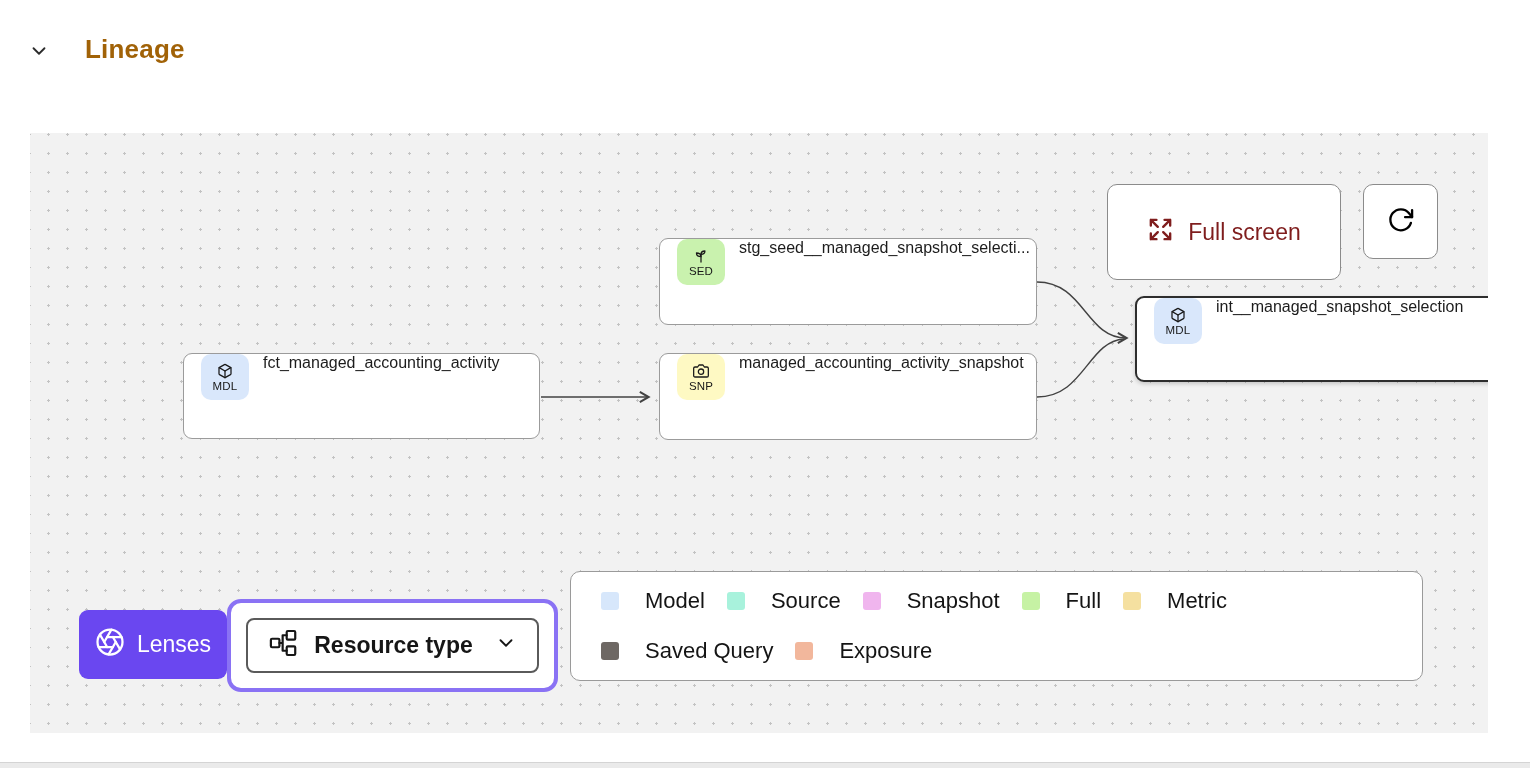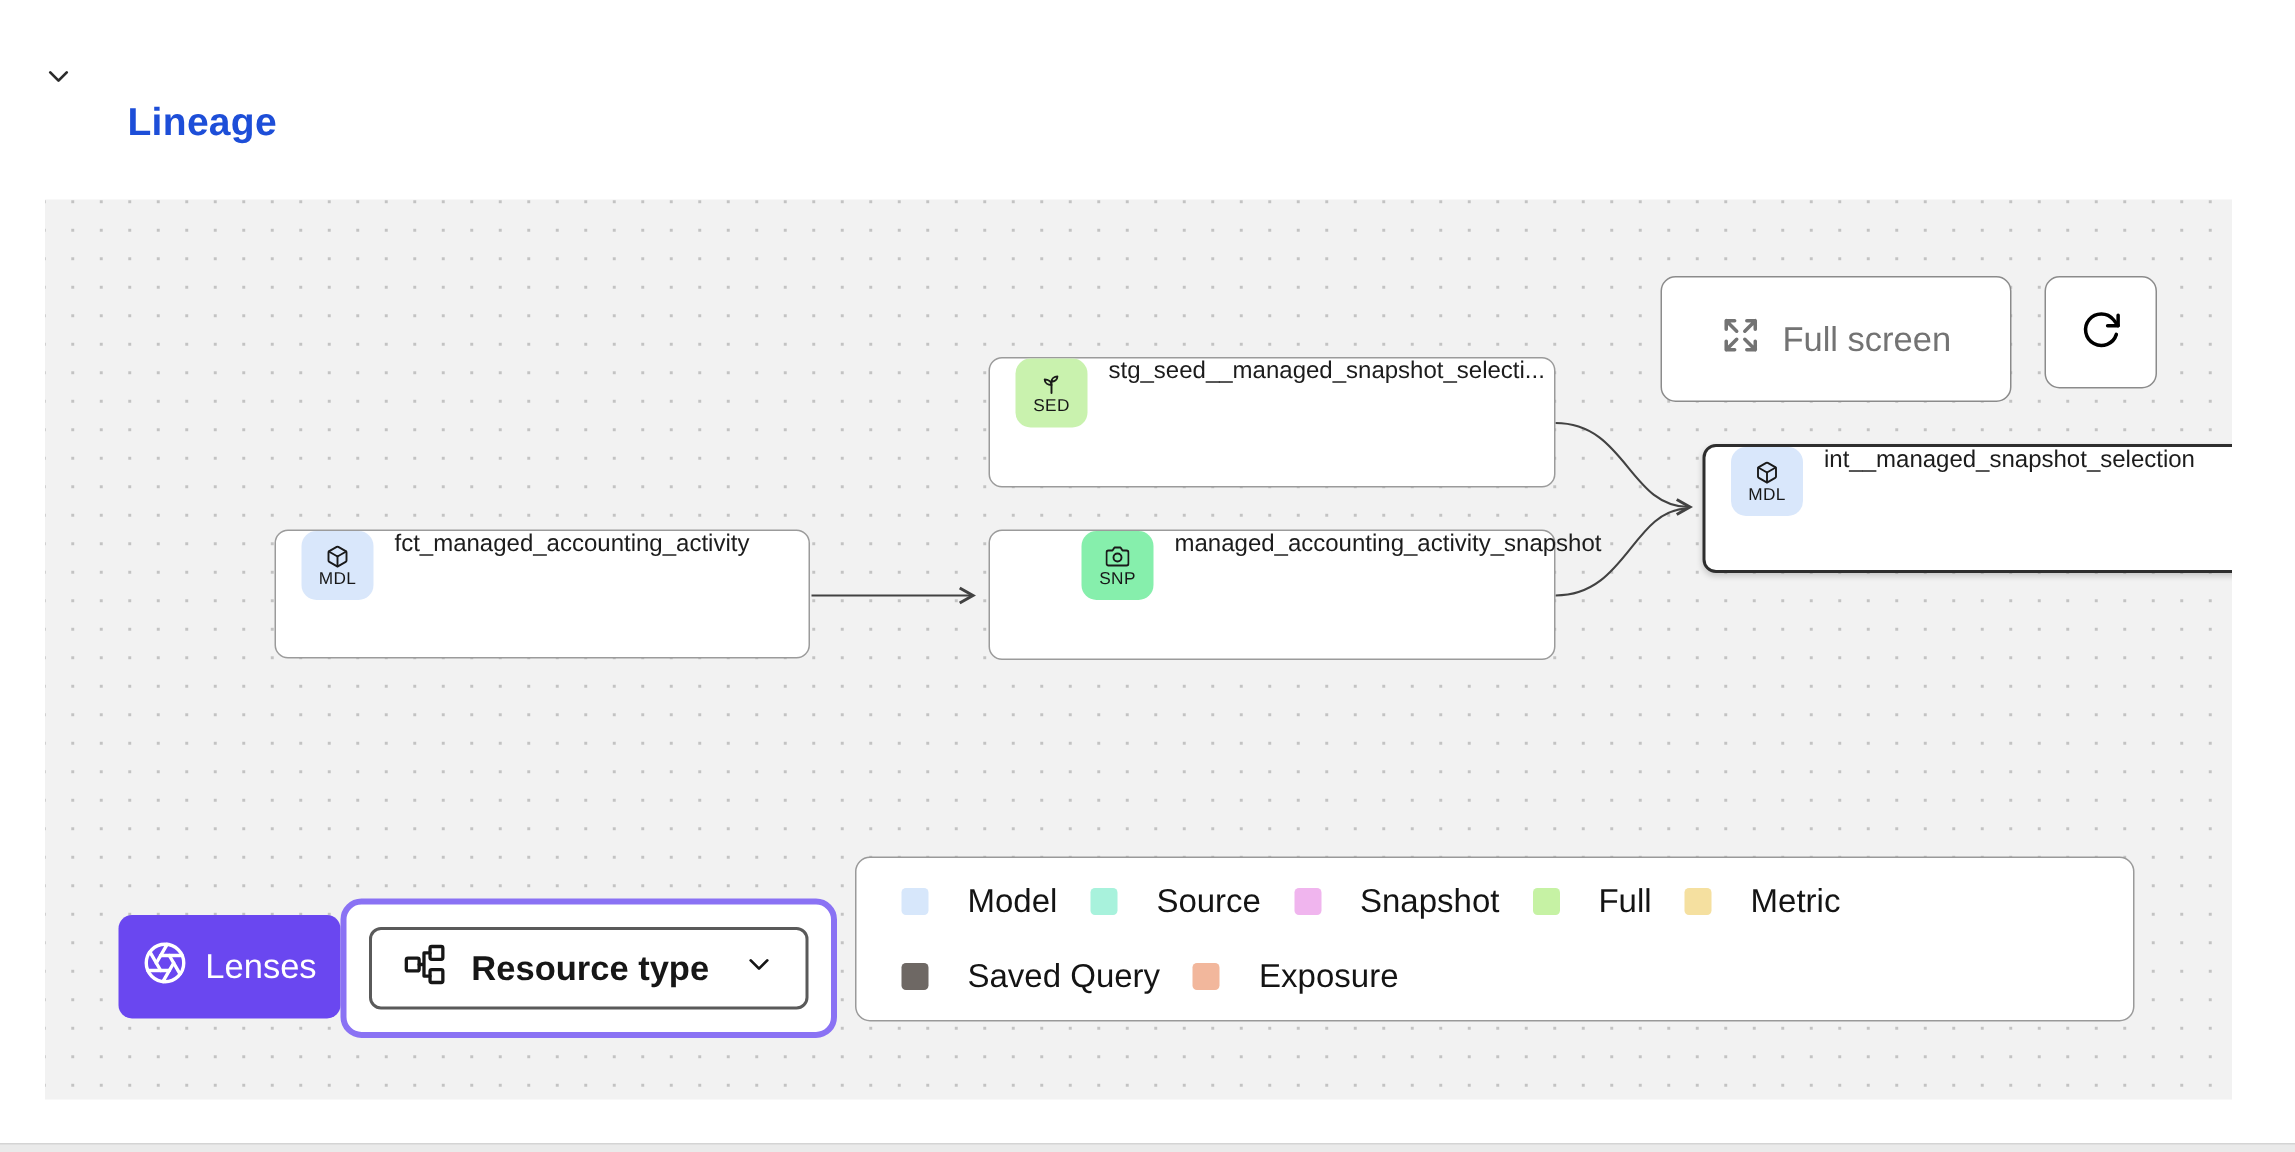--- a/index.html
+++ b/index.html
@@ -4,35 +4,35 @@
 <style>
   * { margin:0; padding:0; box-sizing:border-box; }
   html,body { width:1530px; height:768px; background:#ffffff; overflow:hidden;
               font-family:"Liberation Sans", sans-serif; color:#1a1a1a; }
 
   
   .page-header { position:absolute; left:0; top:0; width:100%; height:100px; }
   .collapse-chevron { position:absolute; left:28px; top:40px; width:22px; height:22px;
                       cursor:pointer; color:#2b2b2b; }
   .page-title { position:absolute; left:85px; top:34px; font-size:26px; font-weight:700;
-                letter-spacing:.2px; color:#1d4ed8;margin-top:32px; }
+                letter-spacing:.2px; color:#a16207; }
 
   
   .lineage-canvas { position:absolute; left:30px; top:133px; width:1458px; height:600px;
                     background-color:#f2f2f2; overflow:hidden;
                     background-image:radial-gradient(circle, #c3c3c3 1.2px, transparent 1.3px);
                     background-size:19px 19px; background-position:9px 11px; }
 
   .edges-svg { position:absolute; inset:0; width:100%; height:100%; pointer-events:none; }
 
   
   .btn { background:#ffffff; border:1.5px solid #8b8b8b; border-radius:10px;
          display:flex; align-items:center; justify-content:center; cursor:pointer; }
-  .fullscreen-btn { position:absolute; left:1077px; top:51px; width:234px; height:84px;
-                    gap:14px; font-size:23px; font-weight:500; color:#737373; }
+  .fullscreen-btn { position:absolute; left:1077px; top:51px; width:234px; height:96px;
+                    gap:14px; font-size:23px; font-weight:500; color:#7f1d1d; }
   .refresh-btn { position:absolute; left:1333px; top:51px; width:75px; height:75px; }
 
   
   .node { position:absolute; background:#ffffff; border:1.2px solid #9b9b9b; border-radius:9px;
           display:flex; padding-left:17px; gap:14px; cursor:pointer; }
   .node-seed { left:629px; top:105px; width:378px; height:87px; }
   .node-fct  { left:153px; top:220px; width:357px; height:86px; }
   .node-snp  { left:629px; top:220px; width:378px; height:87px; }
   .node-int  { left:1105px; top:163px; width:382px; height:86px; border:2.4px solid #2e2e2e;
                box-shadow:0 2px 4px rgba(0,0,0,.18); }
@@ -138,21 +138,21 @@
         <path d="M21 16V8a1.6 1.6 0 0 0-.8-1.4l-7.4-4.2a1.6 1.6 0 0 0-1.6 0L3.8 6.6A1.6 1.6 0 0 0 3 8v8a1.6 1.6 0 0 0 .8 1.4l7.4 4.2a1.6 1.6 0 0 0 1.6 0l7.4-4.2A1.6 1.6 0 0 0 21 16z"></path>
         <polyline points="3.3 7 12 12 20.7 7"></polyline>
         <line x1="12" y1="22" x2="12" y2="12"></line>
       </svg>
       <span class="badge-text">MDL</span>
     </span>
     <span class="node-label">fct_managed_accounting_activity</span>
   </div>
 
   <div class="node node-snp">
-    <span class="badge" style="background-color: #86efac; margin-left: 44px;">
+    <span class="badge" style="background-color: #fef9c3;">
       <svg class="stroke-ico" width="16" height="16" viewBox="0 0 24 24" style="stroke-width:1.9">
         <path d="M23 19a2 2 0 0 1-2 2H3a2 2 0 0 1-2-2V8a2 2 0 0 1 2-2h4l2-3h6l2 3h4a2 2 0 0 1 2 2z"></path>
         <circle cx="12" cy="13" r="4"></circle>
       </svg>
       <span class="badge-text">SNP</span>
     </span>
     <span class="node-label">managed_accounting_activity_snapshot</span>
   </div>
 
   <div class="node node-int">

